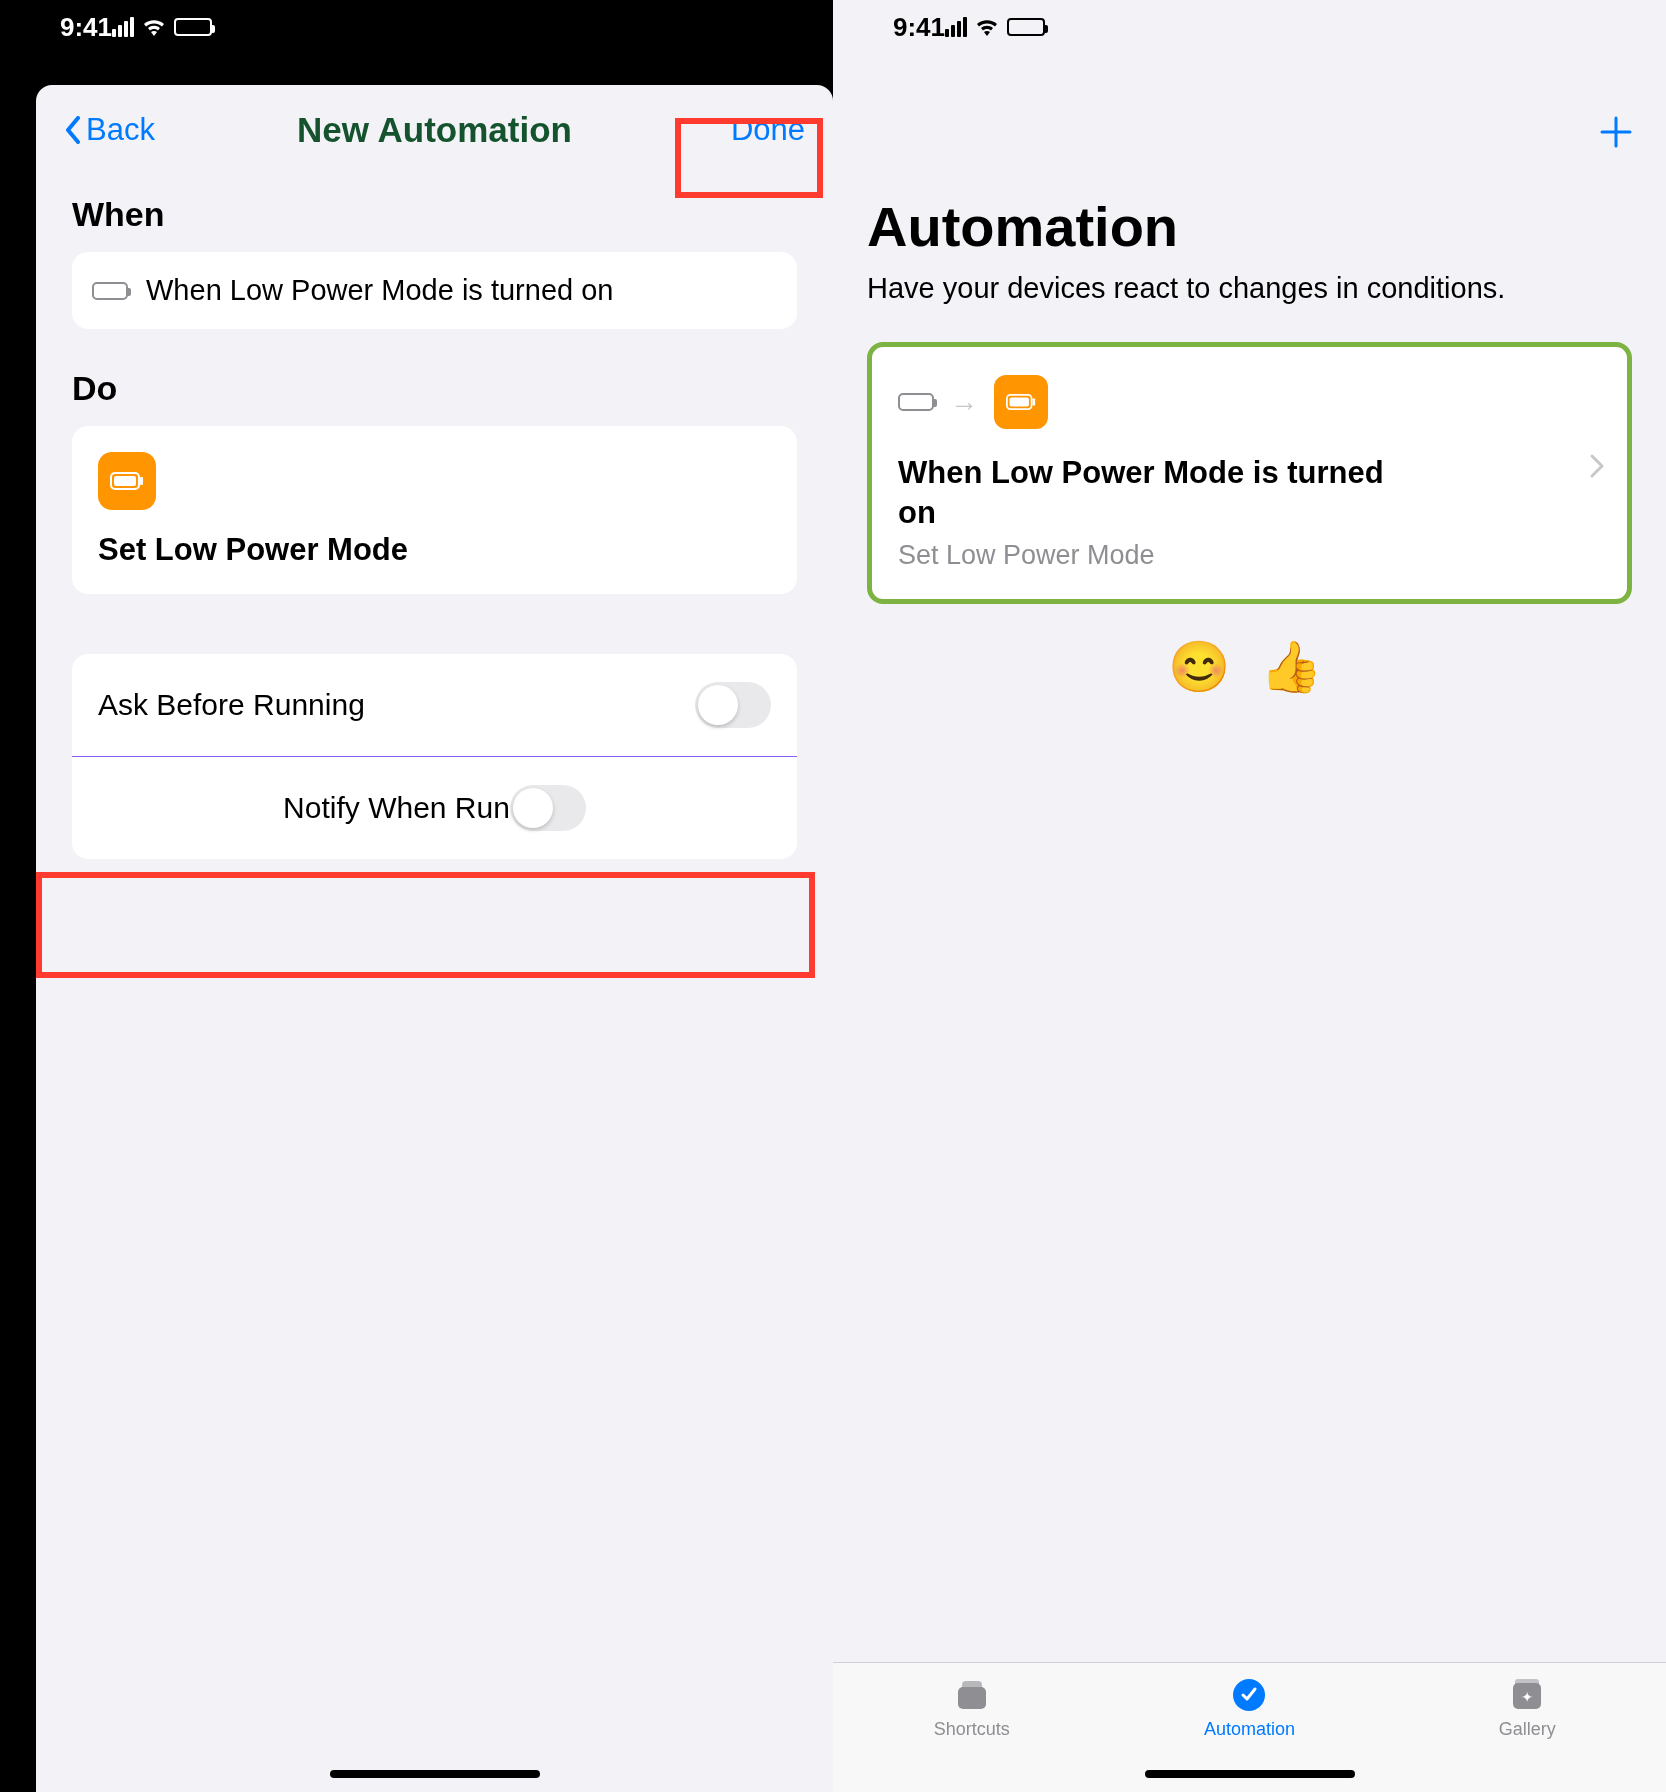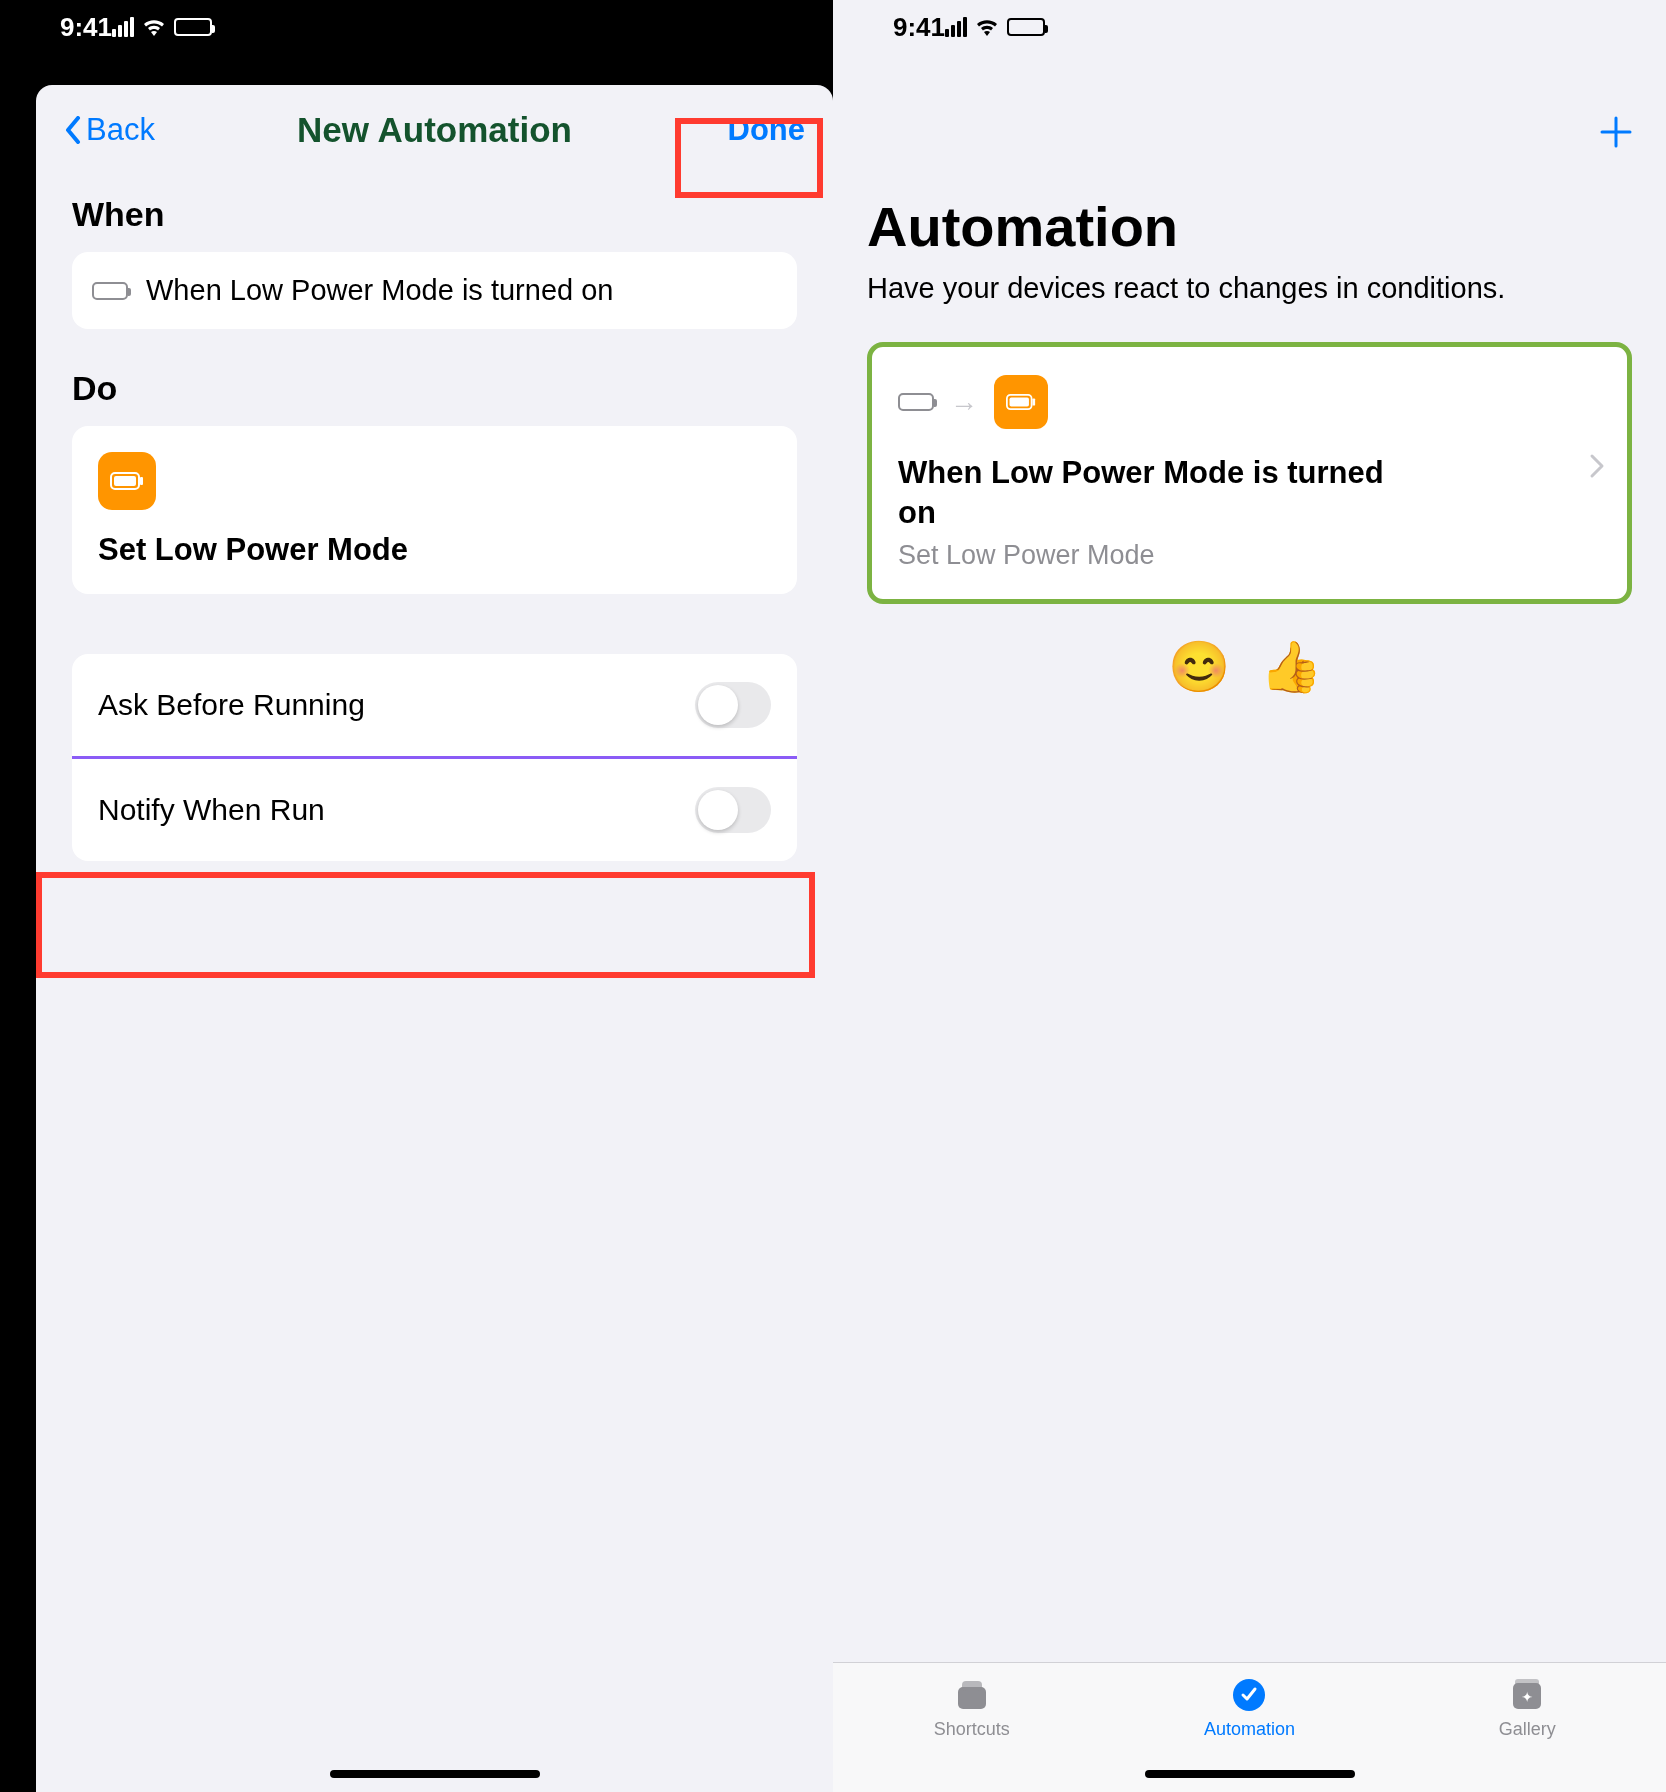--- a/index.html
+++ b/index.html
@@ -102,21 +102,21 @@
       position: absolute;
       left: 50%;
       transform: translateX(-50%);
       font-size: 35px;
       font-weight: 700;
       color: #14532d;
     }
     .nav-done {
       color: #007aff;
       font-size: 31px;
-      font-weight: 700;
+      font-weight: 400;
     }
     .done-highlight {
       position: absolute;
       top: 118px;
       right: 10px;
       width: 148px;
       height: 80px;
       border: 6px solid #ff3b30;
       pointer-events: none;
     }
@@ -176,21 +176,21 @@
     }
     .do-text { font-size: 31px; font-weight: 600; color: #000; }
 
     .options-card { margin-top: 60px; }
     .option-row {
       display: flex;
       align-items: center;
       justify-content: space-between;
       padding: 28px 26px;
     }
-    .option-row + .option-row { border-top: 3px solid #8b5cf6; }
+    .option-row + .option-row { border-top: 1px solid #8b5cf6; justify-content: center; }
     .option-label { font-size: 30px; color: #000; }
     .toggle {
       width: 76px; height: 46px;
       background: #e9e9eb;
       border-radius: 23px;
       position: relative;
     }
     .toggle-knob {
       width: 40px; height: 40px;
       background: #fff;

